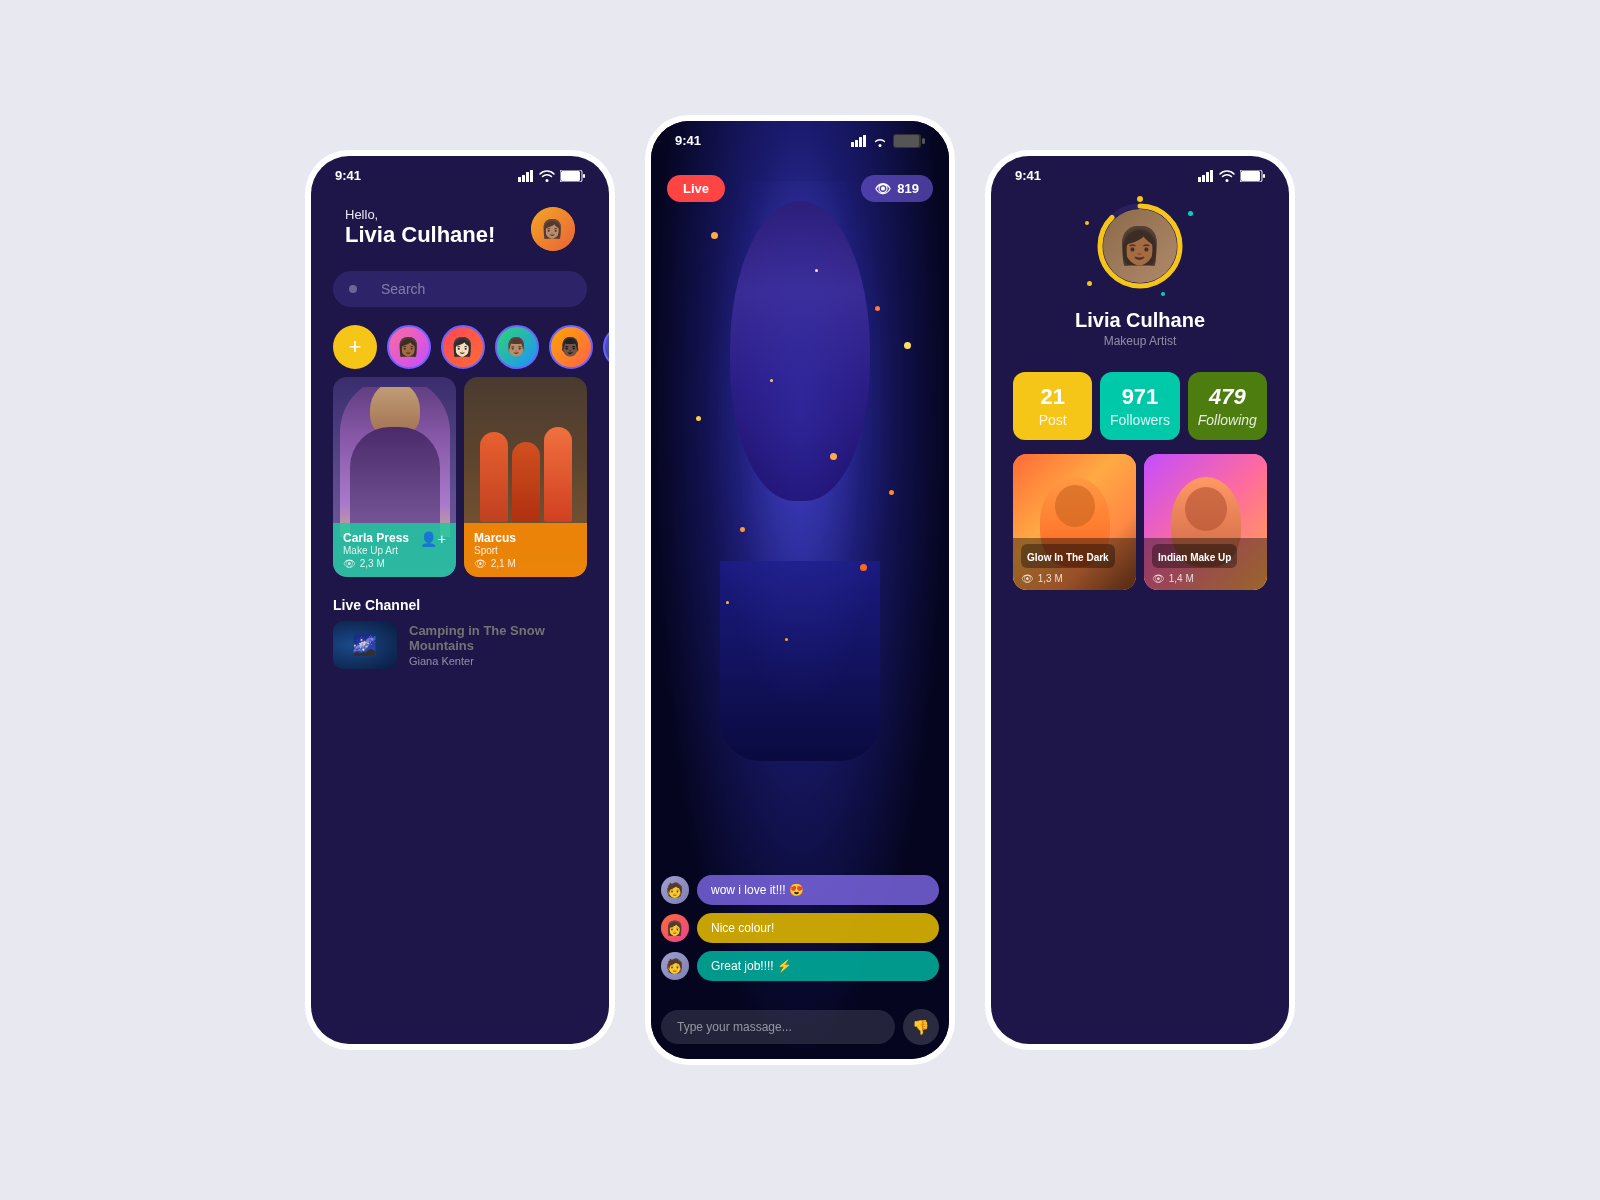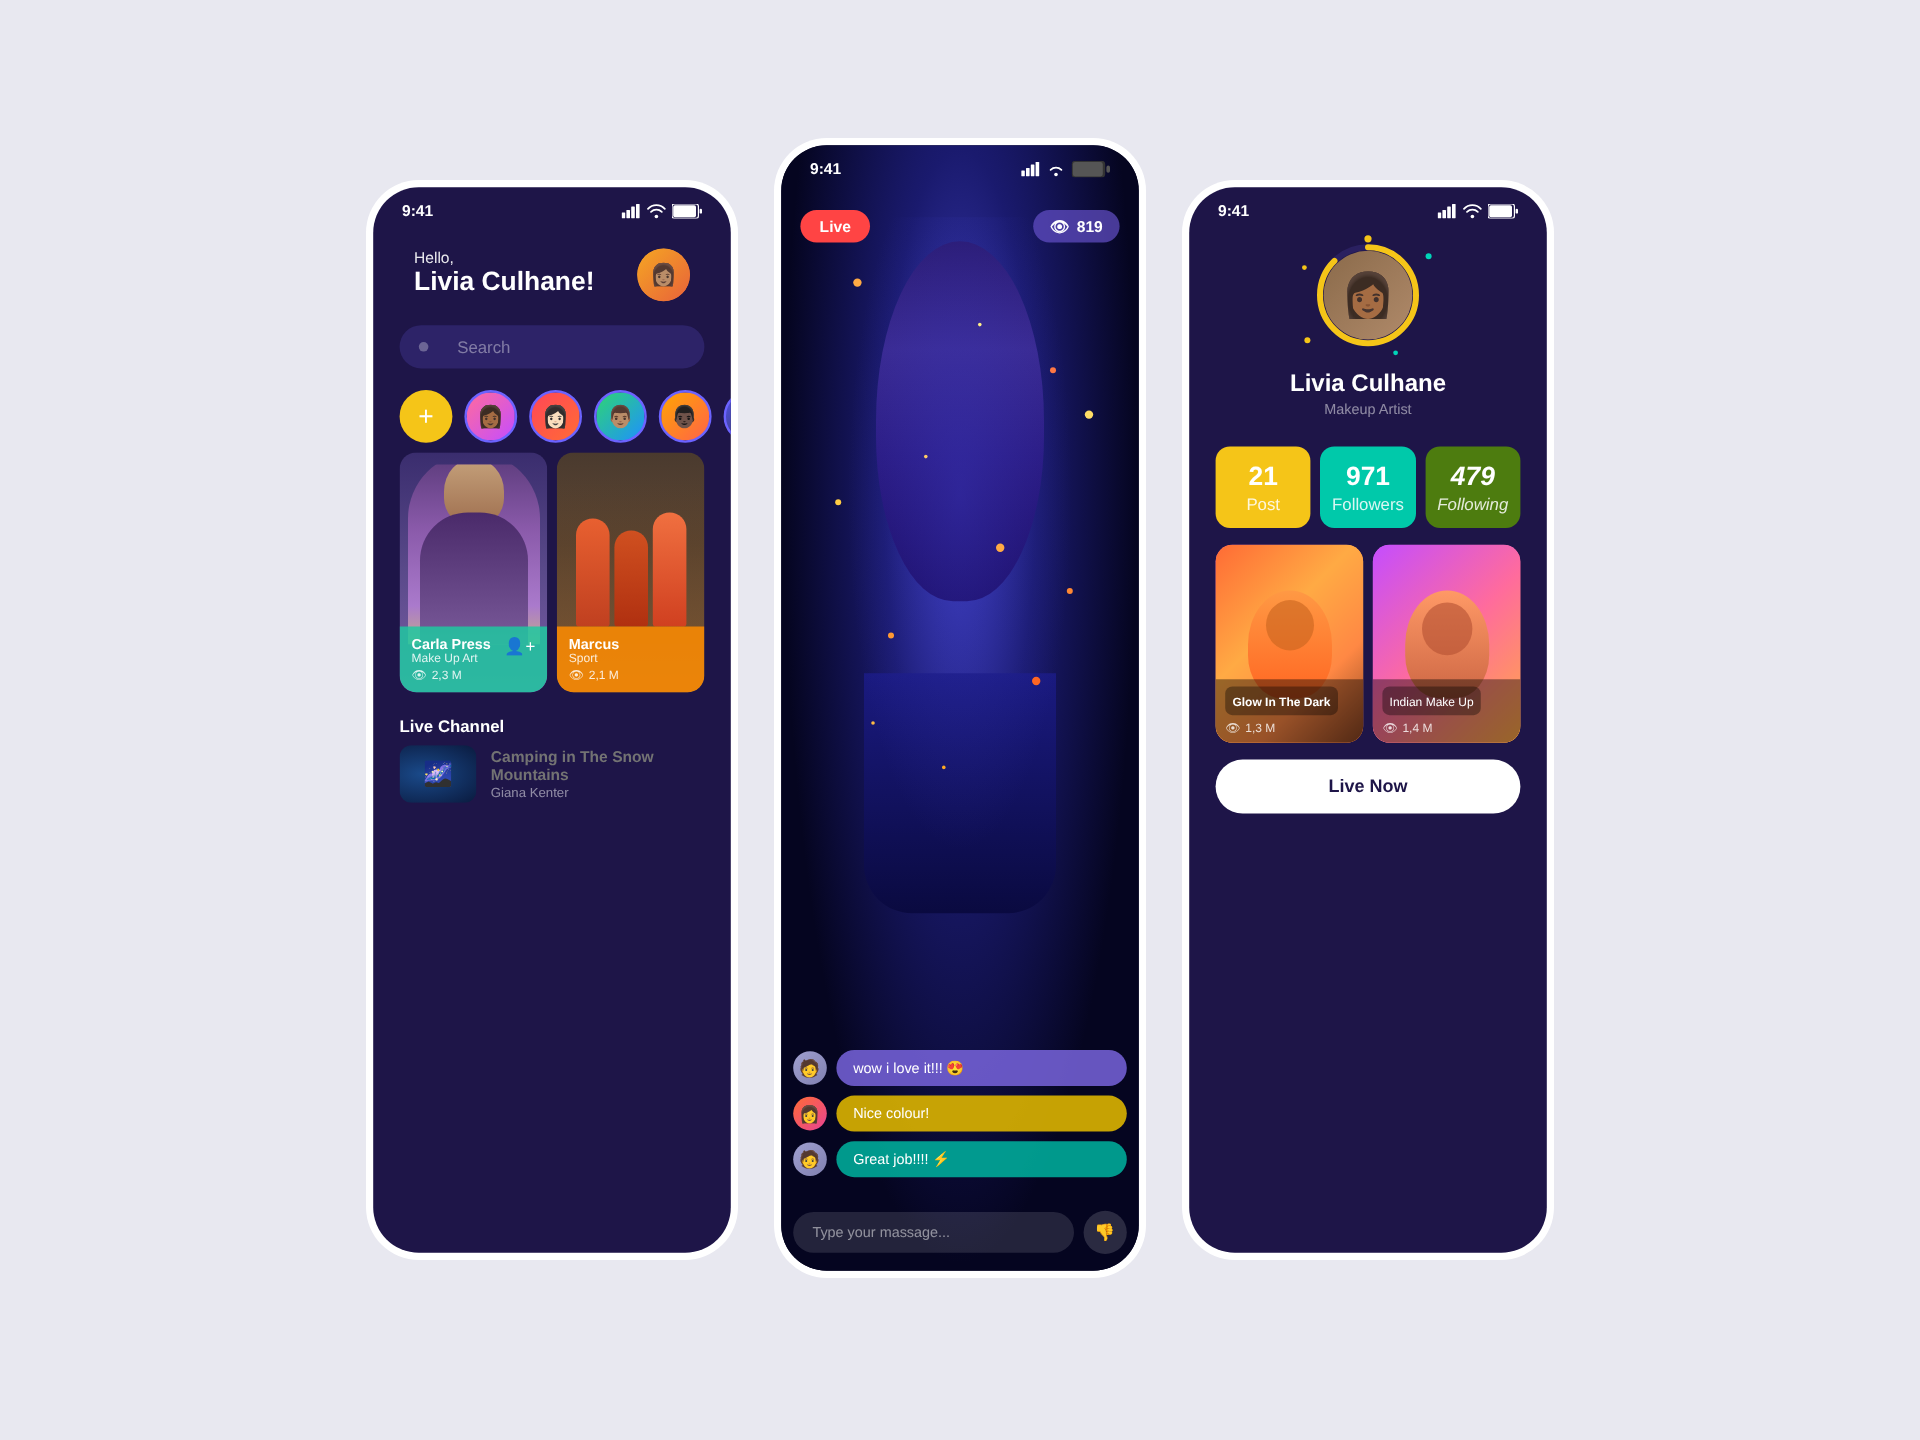--- a/index.html
+++ b/index.html
@@ -290,21 +290,21 @@
 
     .gallery-grid {
       display: grid;
       grid-template-columns: 1fr 1fr;
       gap: 8px;
       margin: 0 22px 14px;
     }
     .gallery-card {
       border-radius: 14px;
       overflow: hidden;
-      height: 165px;
+      height: 136px;
       position: relative;
     }
     .gallery-card-bg1 {
       background: linear-gradient(135deg, #ff6b9d 0%, #ffaa44 50%, #ff8844 100%);
     }
     .gallery-card-bg2 {
       background: linear-gradient(135deg, #c44dff 0%, #ff6b9d 50%, #ffaa44 100%);
     }
     .gallery-views { color: rgba(255,255,255,0.8); font-size: 10px; display: flex; align-items: center; gap: 4px; margin-top: 2px; }
 
@@ -634,26 +634,25 @@
       <div class="gallery-card gallery-card-bg2">
         <div class="face-art" style="background:linear-gradient(135deg,#c44dff 0%,#ff6b9d 50%,#ffaa44 100%);">
           <div style="width:100%;height:100%;display:flex;align-items:center;justify-content:center;">
             <div style="width:70px;height:90px;background:linear-gradient(180deg,#ff9966,#cc6644);border-radius:50% 50% 40% 40%;position:relative;">
               <div style="position:absolute;top:10px;left:50%;transform:translateX(-50%);width:42px;height:44px;background:rgba(180,80,50,0.6);border-radius:50%;"></div>
             </div>
           </div>
         </div>
         <div style="position:absolute;bottom:0;left:0;right:0;padding:6px 8px;background:rgba(0,0,0,0.4);border-radius:0 0 14px 14px;">
           <div style="background:rgba(0,0,0,0.35);border-radius:6px;padding:3px 6px;margin-bottom:3px;display:inline-block;">
-            <span style="color:white;font-size:10px;font-weight:400;">Indian Make Up</span>
+            <span style="color:white;font-size:10px;font-weight:700;">Indian Make Up</span>
           </div>
           <div class="gallery-views">
             <span>👁</span>
             <span>1,4 M</span>
           </div>
         </div>
       </div>
     </div>
 
-    <div class="live-now-btn">Live Now</div>
 
   </div>
 </div>
 
 </body></html>

